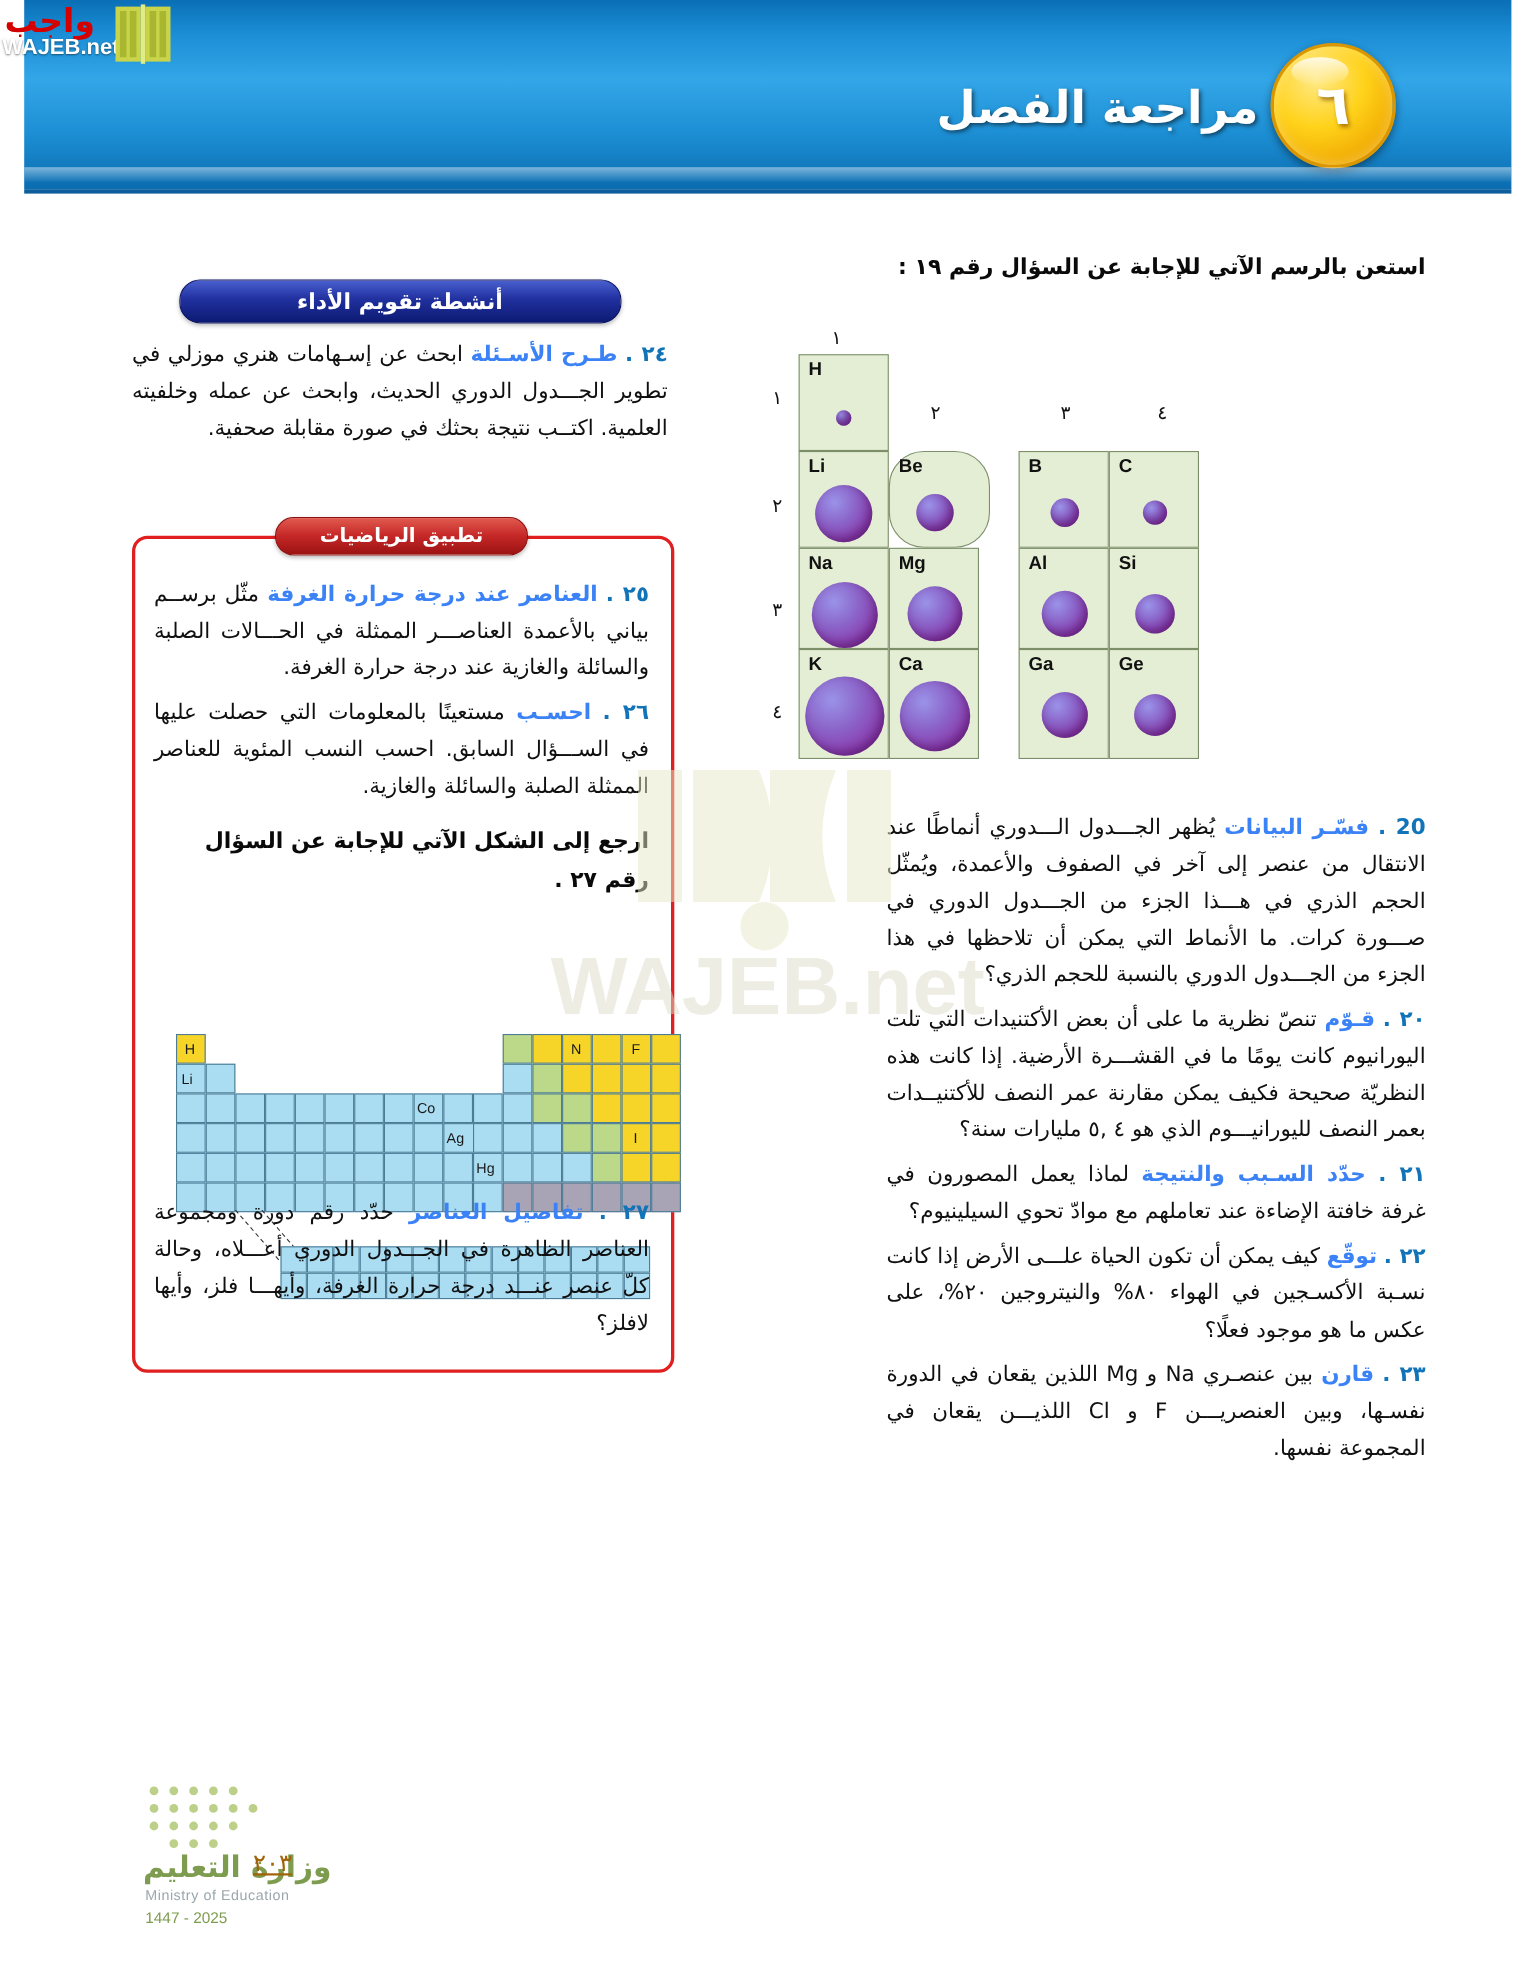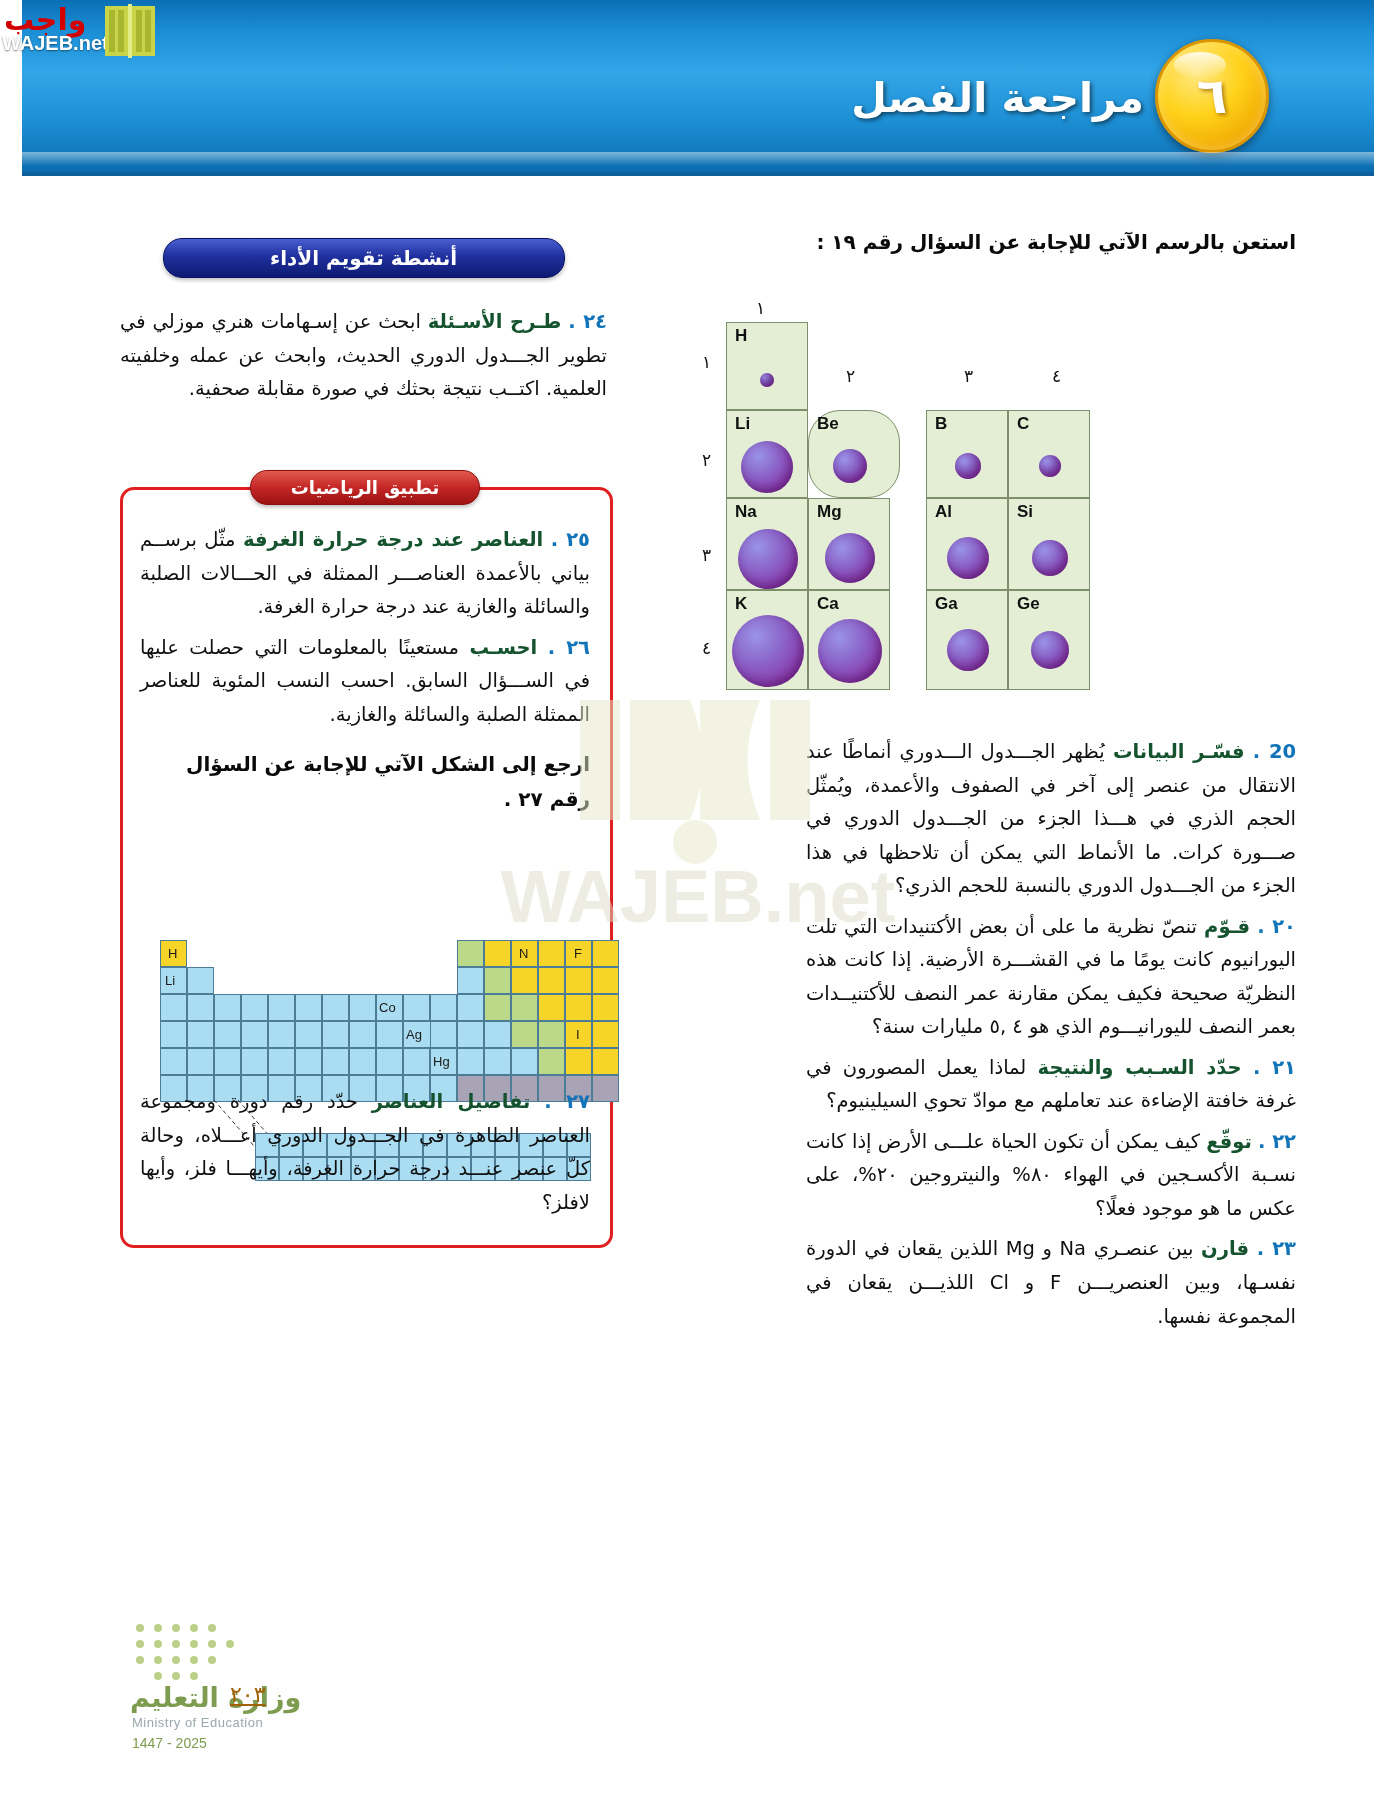--- a/index.html
+++ b/index.html
@@ -67,32 +67,32 @@
   .col{position:absolute;}
   .col-right{right:100px;top:225px;width:490px;}
 
   .ar{
     direction:rtl;text-align:justify;
     font-family:"DejaVu Sans","Liberation Sans",sans-serif;
     color:#101010;font-size:19.5px;line-height:1.72;
   }
   .lead{font-weight:bold;font-size:20px;color:#0a0a0a;text-align:right;}
   .qnum{color:#1274b8;font-weight:bold;}
-  .qkey{color:#14532d;font-weight:bold;}
+  .qkey{color:#3b82f6;font-weight:bold;}
   .q{margin-bottom:7px;display:block;}
 
   
   .pill{
     position:relative;height:38px;border-radius:19px;
     display:flex;align-items:center;justify-content:center;
     color:#ffffff;font-weight:bold;font-size:20px;
     box-shadow:0 2px 4px rgba(0,0,0,.28);
   }
   .pill-blue{
-    width:400px;margin:0 auto;
+    width:400px;margin:16px auto;
     background:linear-gradient(180deg,#4a5fd0 0%,#20309e 45%,#0d1a73 100%);
     border:1px solid #0b1460;
   }
   .pill-red{
     width:228px;margin:0 auto;height:33px;border-radius:17px;font-size:18px;
     background:linear-gradient(180deg,#e05a4e 0%,#c62828 48%,#9c1212 100%);
     border:1px solid #8d1010;
   }
 
   

